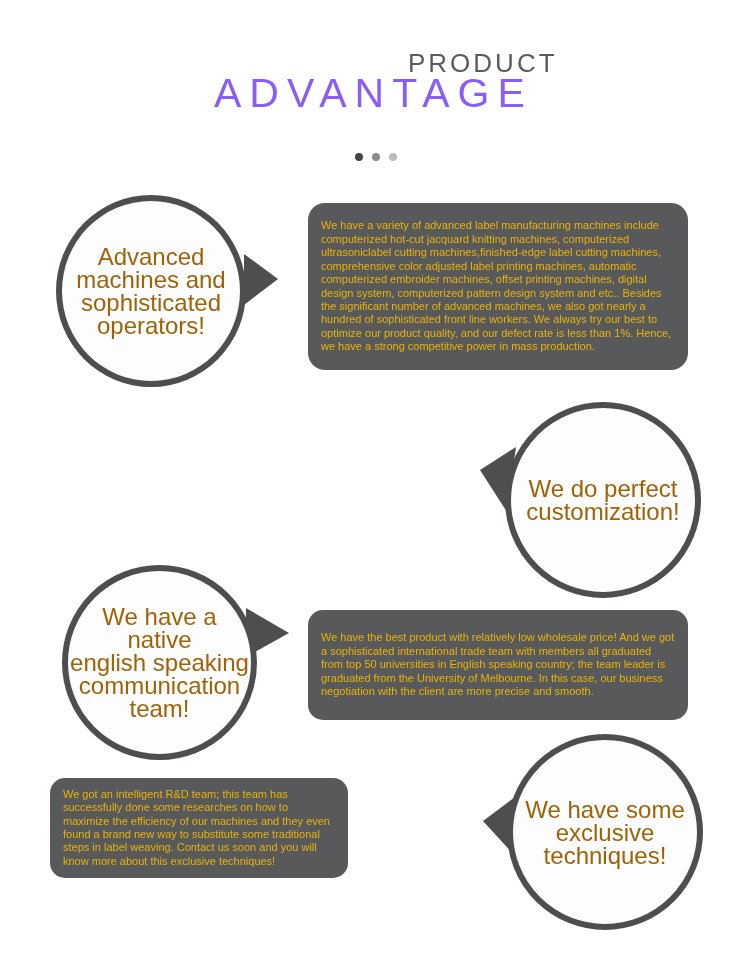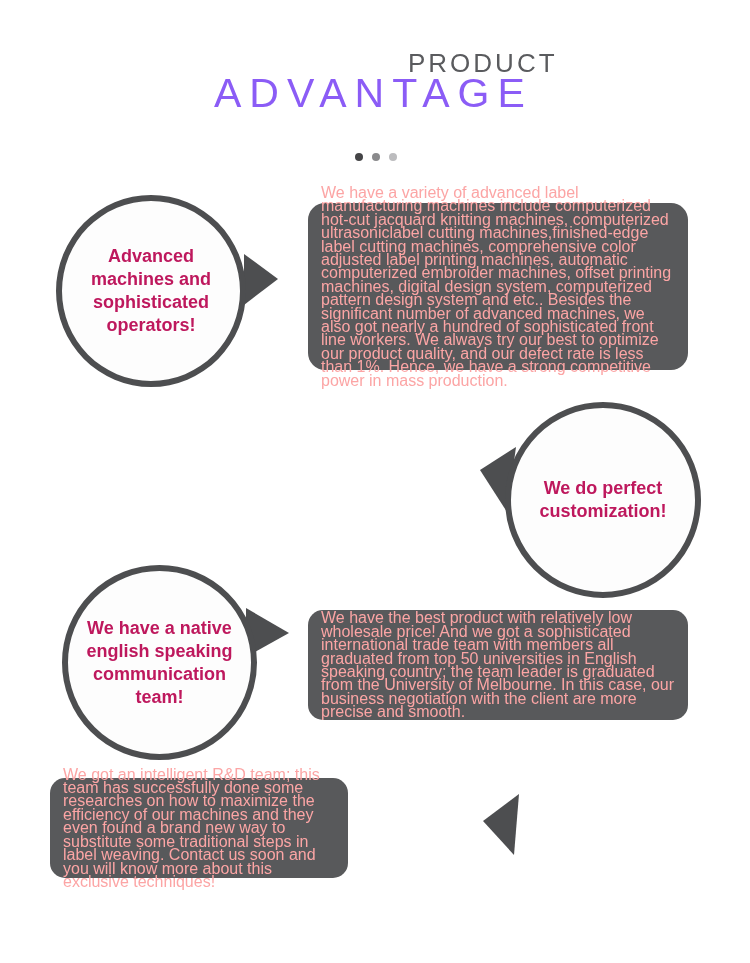--- a/index.html
+++ b/index.html
@@ -61,45 +61,45 @@
     z-index: 2;
     border: 6px solid #4d4e50;
     border-radius: 50%;
     background: #fdfdfd;
     display: flex;
     align-items: center;
     justify-content: center;
     text-align: center;
   }
   .bubble span {
-    font-size: 18px;
-    font-weight: bold;
+    font-size: 24px;
+    font-weight: normal;
     line-height: 23px;
-    color: #be185d;
+    color: #a16207;
     white-space: pre-line;
   }
   .c1 { left: 56px;  top: 195px; width: 190px; height: 192px; }
   .c2 { left: 505px; top: 402px; width: 196px; height: 196px; }
   .c3 { left: 62px;  top: 565px; width: 195px; height: 195px; }
   .c4 { left: 507px; top: 734px; width: 196px; height: 196px; }
 
   
   .detail {
     position: absolute;
     z-index: 2;
     background: #58595b;
     border-radius: 15px;
     display: flex;
     align-items: center;
     padding: 0 13px;
   }
   .detail p {
-    font-size: 16px;
+    font-size: 11px;
     line-height: 13.4px;
-    color: #fca5a5;
+    color: #eab308;
   }
   .b1 { left: 308px; top: 203px; width: 380px; height: 167px; border-radius: 17px; }
   .b2 { left: 57px;  top: 431px; width: 381px; height: 85px; }
   .b3 { left: 308px; top: 610px; width: 380px; height: 110px; }
   .b4 { left: 50px;  top: 778px; width: 298px; height: 100px; }
 </style>
 </head>
 <body>
 
 <div class="page">
@@ -141,14 +141,19 @@
     <span>We do perfect
 customization!</span>
   </div>
   <div class="detail b3">
     <p>We have the best product with relatively low wholesale price! And we got a sophisticated international trade team with members all graduated from top 50 universities in English speaking country; the team leader is graduated from the University of Melbourne. In this case, our business negotiation with the client are more precise and smooth.</p>
   </div>
 
   <div class="detail b4">
     <p>We got an intelligent R&amp;D team; this team has successfully done some researches on how to maximize the efficiency of our machines and they even found a brand new way to substitute some traditional steps in label weaving. Contact us soon and you will know more about this exclusive techniques!</p>
   </div>
+  <div class="bubble c4">
+    <span>We have some
+exclusive
+techniques!</span>
+  </div>
 
 </div>
 
 </body></html>

